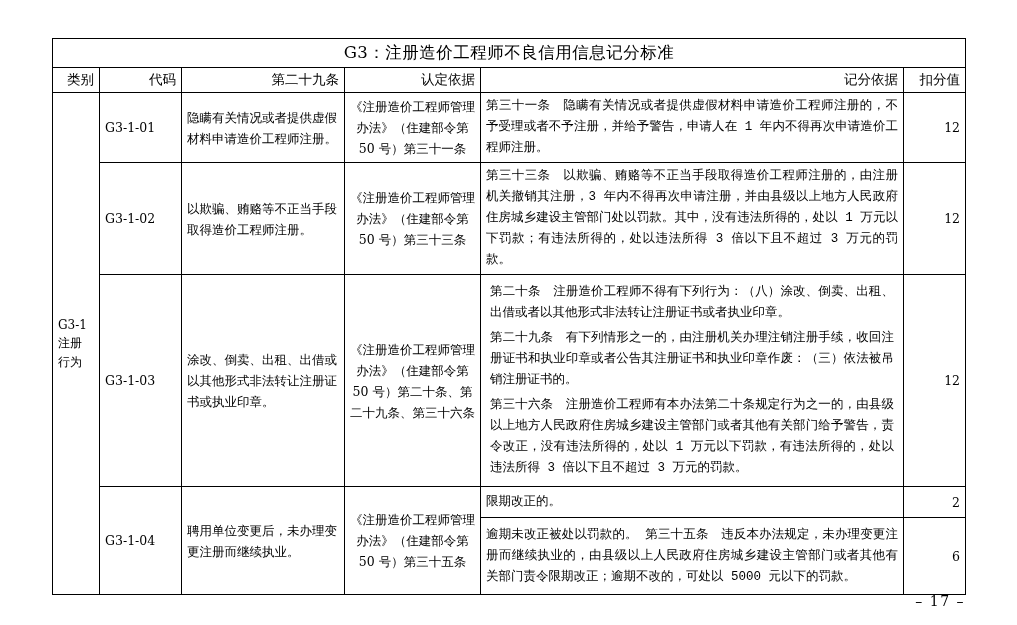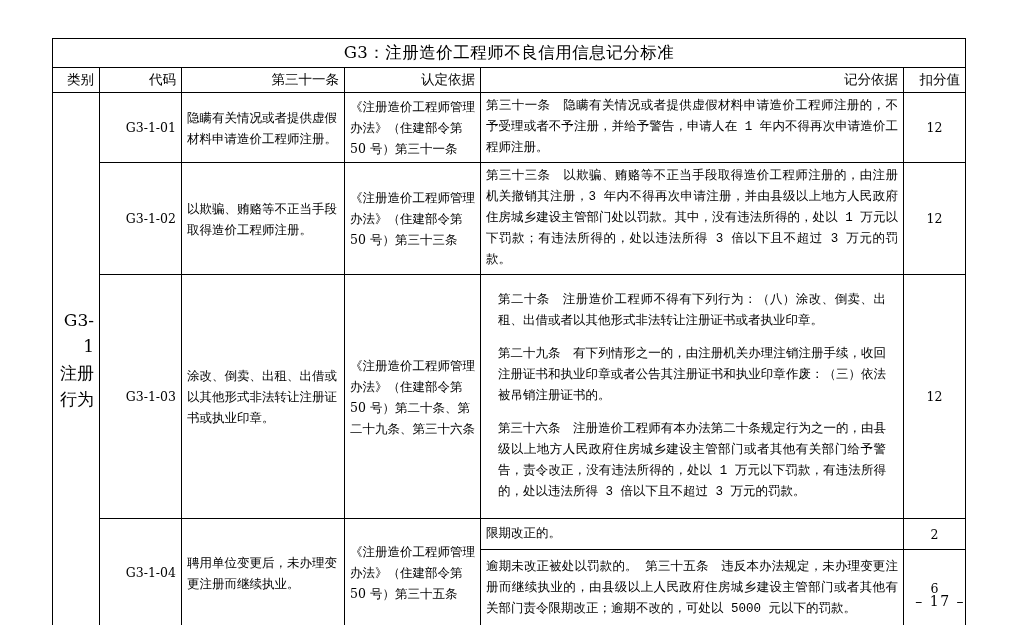--- a/index.html
+++ b/index.html
@@ -44,64 +44,64 @@
     padding: 9px 4px 10px 4px;
   }
   .hdr {
     text-align: right;
     font-size: 13.5px;
     font-family: "DejaVu Serif", "Liberation Serif", serif;
     font-weight: bold;
     padding: 7px 3px;
   }
   .cat-cell {
-    text-align: right;
-    font-size: 17px;
+    text-align: left;
+    font-size: 12px;
     font-family: "DejaVu Serif", "Liberation Serif", serif;
     font-weight: bold;
     line-height: 1.55;
     margin-left: 28px;
   }
   .code-cell {
-    text-align: right;
+    text-align: left;
     font-size: 12.5px;
     font-family: "DejaVu Serif", "Liberation Serif", serif;
   }
   .behavior-cell {
     text-align: left;
     font-size: 12.5px;
     font-family: "DejaVu Serif", "Liberation Serif", serif;
     line-height: 1.68;
     padding-left: 8px;
     padding-right: 6px;
   }
   .basis-cell {
-    text-align: left;
+    text-align: center;
     font-size: 12.5px;
     font-family: "DejaVu Serif", "Liberation Serif", serif;
     line-height: 1.68;
     padding-left: 6px;
     padding-right: 5px;
   }
   .rule-cell {
     text-align: justify;
     font-size: 12.5px;
     font-family: Liberation Mono, monospace;
     line-height: 1.68;
     padding-left: 7px;
     padding-right: 7px;
     vertical-align: top;
     padding-top: 6px;
   }
   .rule-cell p {
-    margin: 12px;
+    margin: 4px;
     text-indent: 0;
   }
   .score-cell {
-    text-align: center;
+    text-align: right;
     font-size: 12.5px;
     font-family: "DejaVu Serif", "Liberation Serif", serif;
   }
   .page-number {
     position: absolute;
     right: 52px;
     bottom: 16px;
     font-size: 14px;
     font-family: "DejaVu Serif", "Liberation Serif", serif;
     letter-spacing: 1.5px;
@@ -121,21 +121,21 @@
       <col style="width:423px">
       <col style="width:62px">
     </colgroup>
     <tbody>
       <tr>
         <td class="title-cell" colspan="6">G3：注册造价工程师不良信用信息记分标准</td>
       </tr>
       <tr>
         <td class="hdr">类别</td>
         <td class="hdr">代码</td>
-        <td class="hdr">第三十一条</td>
+        <td class="hdr">第二十九条</td>
         <td class="hdr">认定依据</td>
         <td class="hdr">记分依据</td>
         <td class="hdr">扣分值</td>
       </tr>
 
       <tr>
         <td class="cat-cell" rowspan="5">
           <div>G3-1</div>
           <div>注册</div>
           <div>行为</div>

